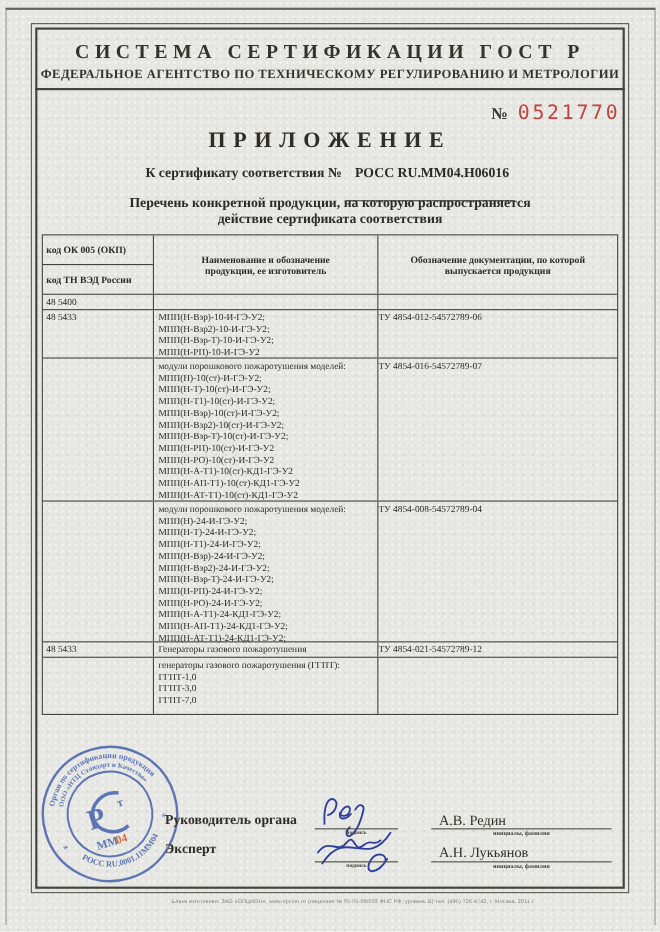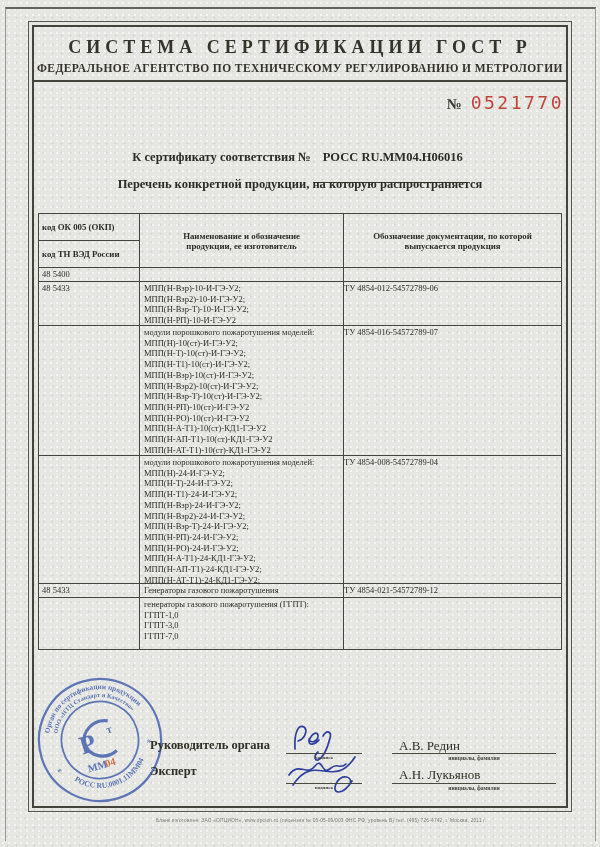--- a/index.html
+++ b/index.html
@@ -69,27 +69,29 @@
   </div>
 
   <div class="abs ctr agency">ФЕДЕРАЛЬНОЕ АГЕНТСТВО ПО ТЕХНИЧЕСКОМУ РЕГУЛИРОВАНИЮ И МЕТРОЛОГИИ</div>
   <div class="abs ctr sys-title">СИСТЕМА СЕРТИФИКАЦИИ ГОСТ Р</div>
   <div class="abs header-divider"></div>
 
   <div class="abs number-line">
     <span class="no">№</span><span class="digits">0521770</span>
   </div>
 
+  <div class="abs ctr doc-title">ПРИЛОЖЕНИЕ</div>
 
   <div class="abs ctr cert-line">
     <span>К сертификату соответствия №</span>
     <span class="cert-value">РОСС RU.ММ04.Н06016</span>
   </div>
 
   <div class="abs ctr desc1">Перечень конкретной продукции,  на которую распространяется</div>
+  <div class="abs ctr desc2">действие сертификата соответствия</div>
 
   <div class="abs ptable">
     <div class="thead">
       <div class="th1">
         <div class="half top">код ОК 005 (ОКП)</div>
         <div class="half">код ТН ВЭД России</div>
       </div>
       <div class="th2">Наименование и обозначение продукции, ее изготовитель</div>
       <div class="th3">Обозначение документации, по которой выпускается продукция</div>
     </div>

